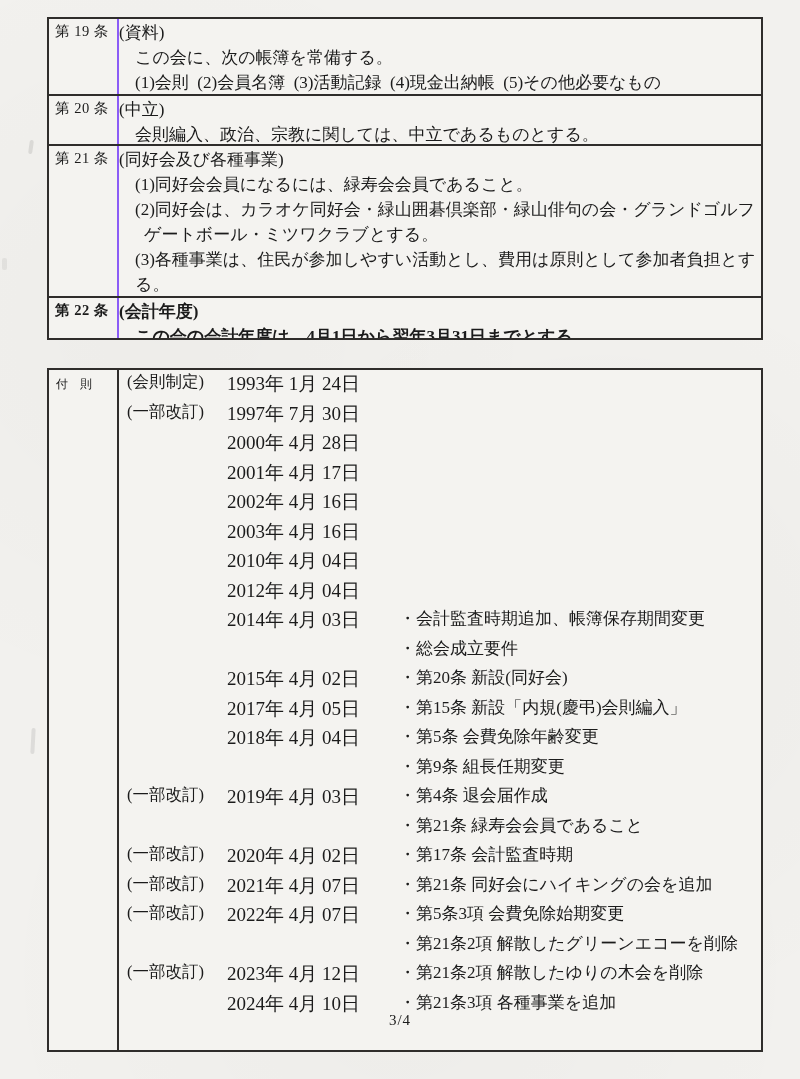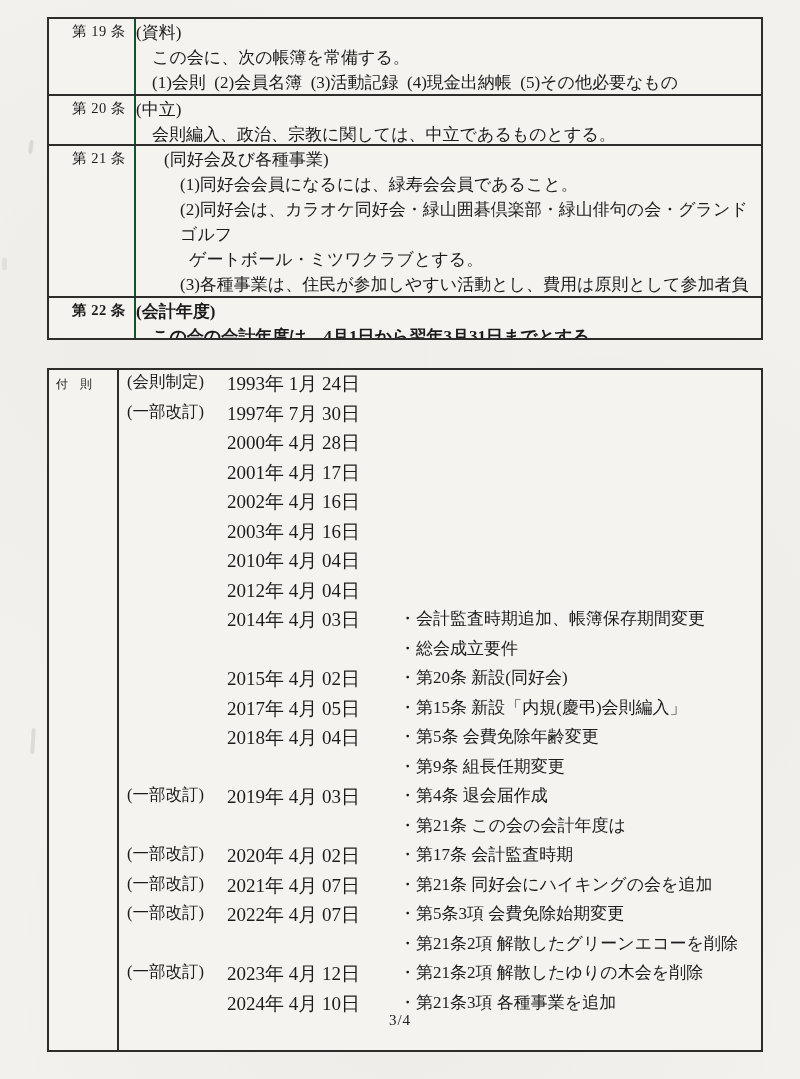--- a/index.html
+++ b/index.html
@@ -22,29 +22,29 @@
     border:2px solid #2f2d2b;box-sizing:border-box;
     background:#f4f3f0;
   }
   #articles-table{top:17px;}
   #appendix-table{top:368px;height:684px;display:flex;}
 
   
   .article-row{display:flex;border-bottom:2px solid #2f2d2b;}
   .article-row:last-child{border-bottom:none;}
   .article-no-cell{
-    width:70px;flex:0 0 70px;border-right:2px solid #14532d;box-sizing:border-box;
-    padding:3px 0 0 6px;font-size:14.5px;white-space:pre;letter-spacing:0.5px;margin-left:17px;
+    width:70px;flex:0 0 70px;border-right:2px solid #8b5cf6;box-sizing:border-box;
+    padding:3px 0 0 6px;font-size:14.5px;white-space:pre;letter-spacing:0.5px;
   }
   .article-content{flex:1;padding-top:1px;overflow:hidden;}
   .cline{line-height:25px;font-size:17px;white-space:pre-wrap;}
   .ind0{}
   .ind1{padding-left:16px;}
   .ind2{padding-left:25px;}
-  .h75{height:75px;} .h48{height:48px;} .h150{height:150px;gap:28px;} .h47{height:40px;font-weight:bold;}
+  .h75{height:75px;} .h48{height:48px;} .h150{height:150px;} .h47{height:40px;font-weight:bold;}
 
   
   .appendix-no-cell{
     width:70px;flex:0 0 70px;border-right:2px solid #2f2d2b;box-sizing:border-box;
     padding:6px 0 0 7px;font-size:12px;white-space:pre;
   }
   .appendix-content{flex:1;padding-top:1px;overflow:hidden;}
   .entry{display:flex;align-items:flex-start;height:29.5px;white-space:pre;}
   .entry .lab{width:100px;flex:0 0 100px;padding-left:8px;font-size:16.5px;}
   .entry .dt{width:172px;flex:0 0 172px;font-size:19px;}
@@ -113,21 +113,21 @@
       <div class="entry"><div class="lab"></div><div class="dt">2003年 4月 16日</div><div class="nt"></div></div>
       <div class="entry"><div class="lab"></div><div class="dt">2010年 4月 04日</div><div class="nt"></div></div>
       <div class="entry"><div class="lab"></div><div class="dt">2012年 4月 04日</div><div class="nt"></div></div>
       <div class="entry"><div class="lab"></div><div class="dt">2014年 4月 03日</div><div class="nt">・会計監査時期追加、帳簿保存期間変更</div></div>
       <div class="entry"><div class="lab"></div><div class="dt"></div><div class="nt">・総会成立要件</div></div>
       <div class="entry"><div class="lab"></div><div class="dt">2015年 4月 02日</div><div class="nt">・第20条 新設(同好会)</div></div>
       <div class="entry"><div class="lab"></div><div class="dt">2017年 4月 05日</div><div class="nt">・第15条 新設「内規(慶弔)会則編入」</div></div>
       <div class="entry"><div class="lab"></div><div class="dt">2018年 4月 04日</div><div class="nt">・第5条 会費免除年齢変更</div></div>
       <div class="entry"><div class="lab"></div><div class="dt"></div><div class="nt">・第9条 組長任期変更</div></div>
       <div class="entry"><div class="lab">(一部改訂)</div><div class="dt">2019年 4月 03日</div><div class="nt">・第4条 退会届作成</div></div>
-      <div class="entry"><div class="lab"></div><div class="dt"></div><div class="nt">・第21条 この会の会計年度は</div></div>
+      <div class="entry"><div class="lab"></div><div class="dt"></div><div class="nt">・第21条 緑寿会会員であること</div></div>
       <div class="entry"><div class="lab">(一部改訂)</div><div class="dt">2020年 4月 02日</div><div class="nt">・第17条 会計監査時期</div></div>
       <div class="entry"><div class="lab">(一部改訂)</div><div class="dt">2021年 4月 07日</div><div class="nt">・第21条 同好会にハイキングの会を追加</div></div>
       <div class="entry"><div class="lab">(一部改訂)</div><div class="dt">2022年 4月 07日</div><div class="nt">・第5条3項 会費免除始期変更</div></div>
       <div class="entry"><div class="lab"></div><div class="dt"></div><div class="nt">・第21条2項 解散したグリーンエコーを削除</div></div>
       <div class="entry"><div class="lab">(一部改訂)</div><div class="dt">2023年 4月 12日</div><div class="nt">・第21条2項 解散したゆりの木会を削除</div></div>
       <div class="entry"><div class="lab"></div><div class="dt">2024年 4月 10日</div><div class="nt">・第21条3項 各種事業を追加</div></div>
     </div>
 </div>
 
 <div class="page-number">3/4</div>

